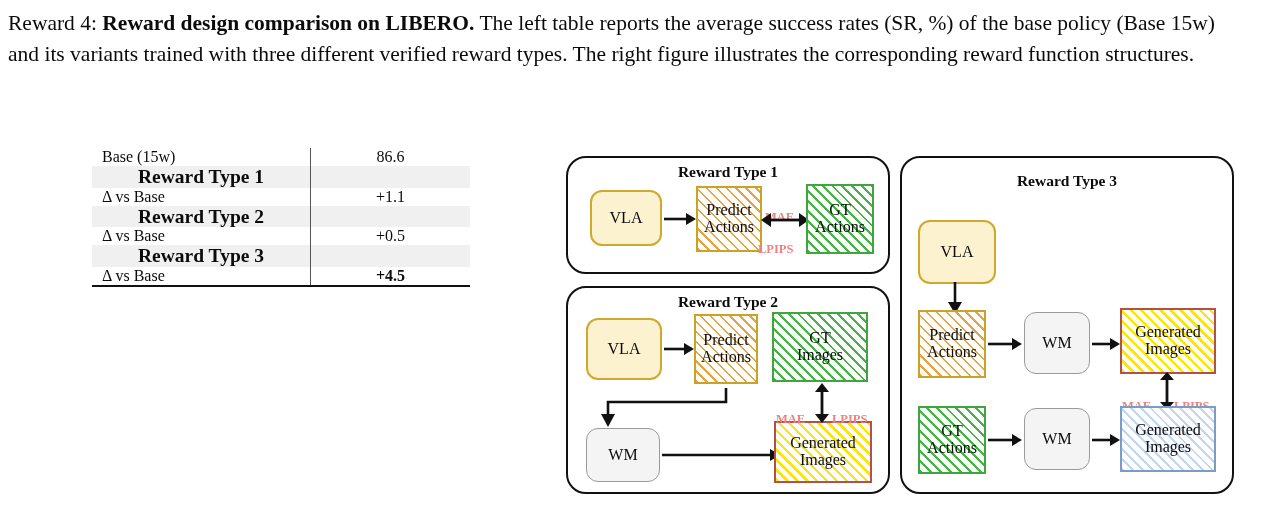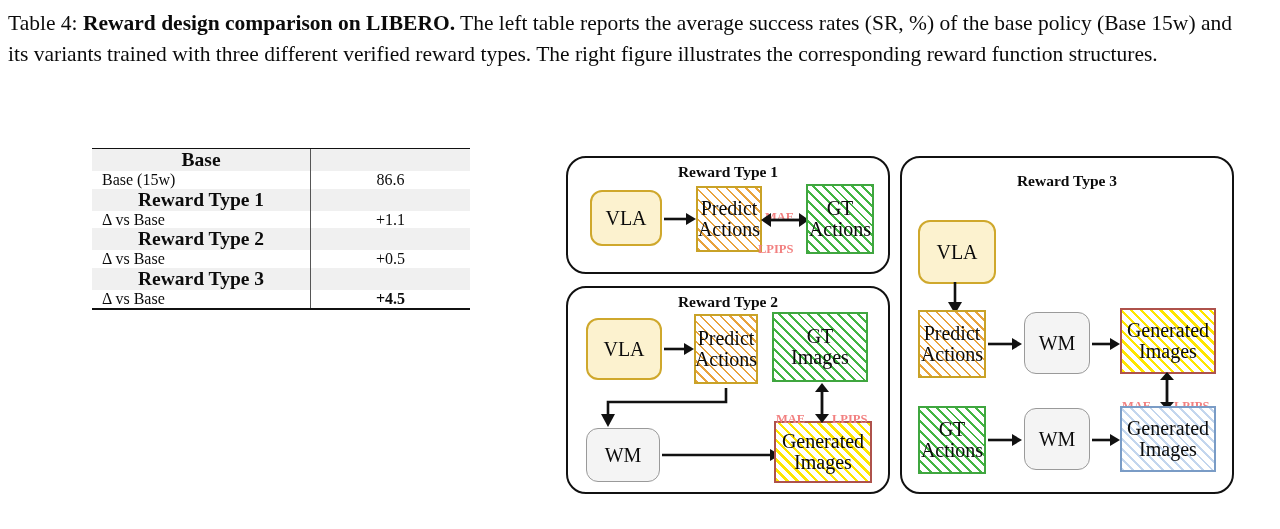--- a/index.html
+++ b/index.html
@@ -70,21 +70,21 @@
   }
   #panel-rt1 .panel-title{top:5px;}
   #panel-rt2 .panel-title{top:5px;}
   #panel-rt3 .panel-title{top:14px;}
 
   
   .node{
     position:absolute;
     display:flex;align-items:center;justify-content:center;
     text-align:center;
-    font-size:20px;line-height:1.04;
+    font-size:16px;line-height:1.04;
     box-sizing:border-box;
     background-repeat:repeat;
   }
   .node span{display:block;position:relative;z-index:2;}
 
   .n-vla{
     background:#fcf2cf;
     border:2px solid #cfa82c;
     border-radius:12px;
   }
@@ -125,32 +125,28 @@
     color:#f28080; font-weight:bold; font-size:12.5px;
     font-family:"Liberation Serif","DejaVu Serif",serif;
     white-space:nowrap;
     margin-top:14px;
   }
   .arrow-svg{position:absolute;}
 </style>
 </head>
 <body>
 
-<div id="caption"><span>Table 4:</span>
+<div id="caption"><span>Reward 4:</span>
   <span class="b">Reward design comparison on LIBERO.</span>
   <span>The left table reports the average success rates (SR, %) of the base policy (Base 15w) and its variants trained with three different verified reward types. The right figure illustrates the corresponding reward function structures.</span></div>
 
 <div id="table-wrap">
   <table id="results">
     <tbody>
 
-      <tr class="group rule-mid">
-        <td class="c1" style="text-align:center;padding-left:0!important;">Base</td>
-        <td class="c2 vline"></td>
-      </tr>
       <tr class="data">
         <td class="c1">Base (15w)</td>
         <td class="c2 vline">86.6</td>
       </tr>
 
       <tr class="group">
         <td class="c1" style="text-align:center;padding-left:0!important;">Reward Type 1</td>
         <td class="c2 vline"></td>
       </tr>
       <tr class="data">

